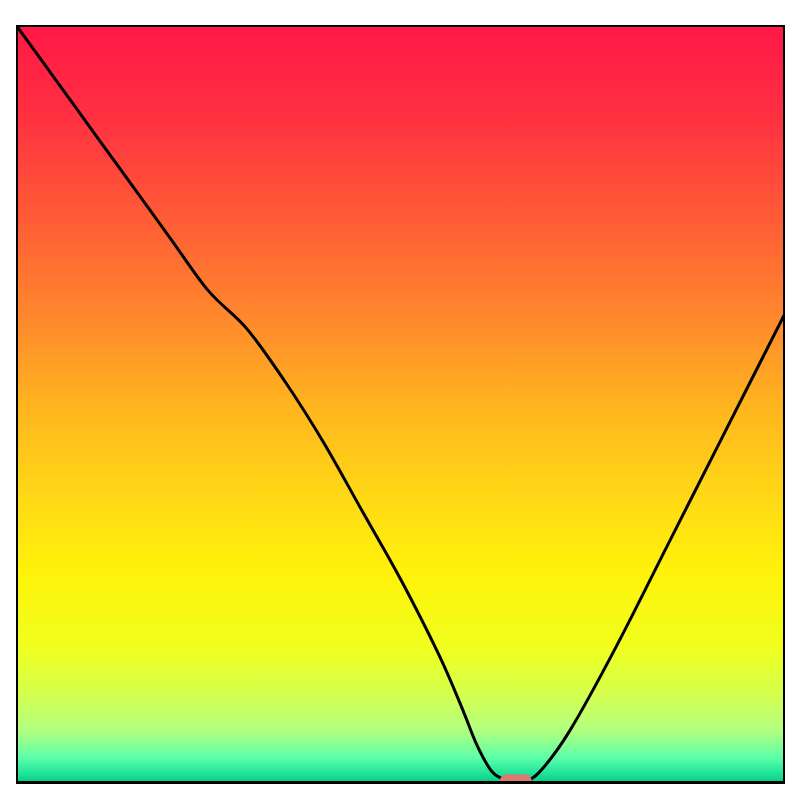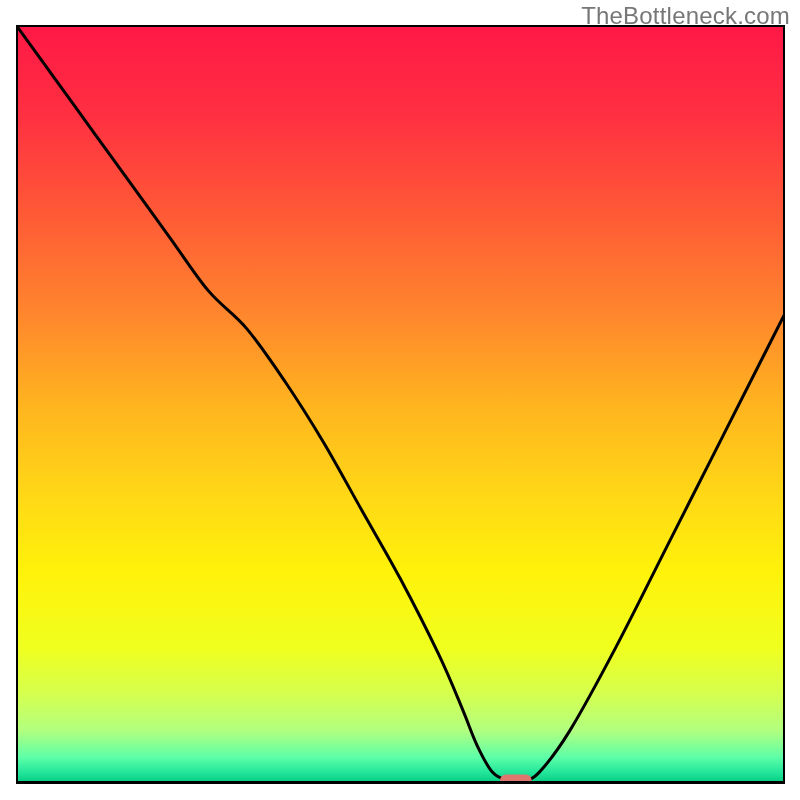--- a/index.html
+++ b/index.html
@@ -52,21 +52,20 @@
     height: 100%;
   }
   svg.bg { z-index: 1; }
   svg.curve { z-index: 3; }
   svg.marker { z-index: 4; }
 </style>
 </head>
 <body>
 
 <div class="canvas">
-  <div class="watermark">TheBottleneck.com</div>
 
   <div class="plot">
     <svg class="bg" viewBox="0 0 1000 1000" preserveAspectRatio="none">
       <defs>
         <linearGradient id="grad" x1="0" y1="0" x2="0" y2="1">
             <stop offset="0%" stop-color="#ff1846"></stop>
             <stop offset="12%" stop-color="#ff3041"></stop>
             <stop offset="25%" stop-color="#ff5a36"></stop>
             <stop offset="38%" stop-color="#ff862d"></stop>
             <stop offset="50%" stop-color="#ffb41f"></stop>

